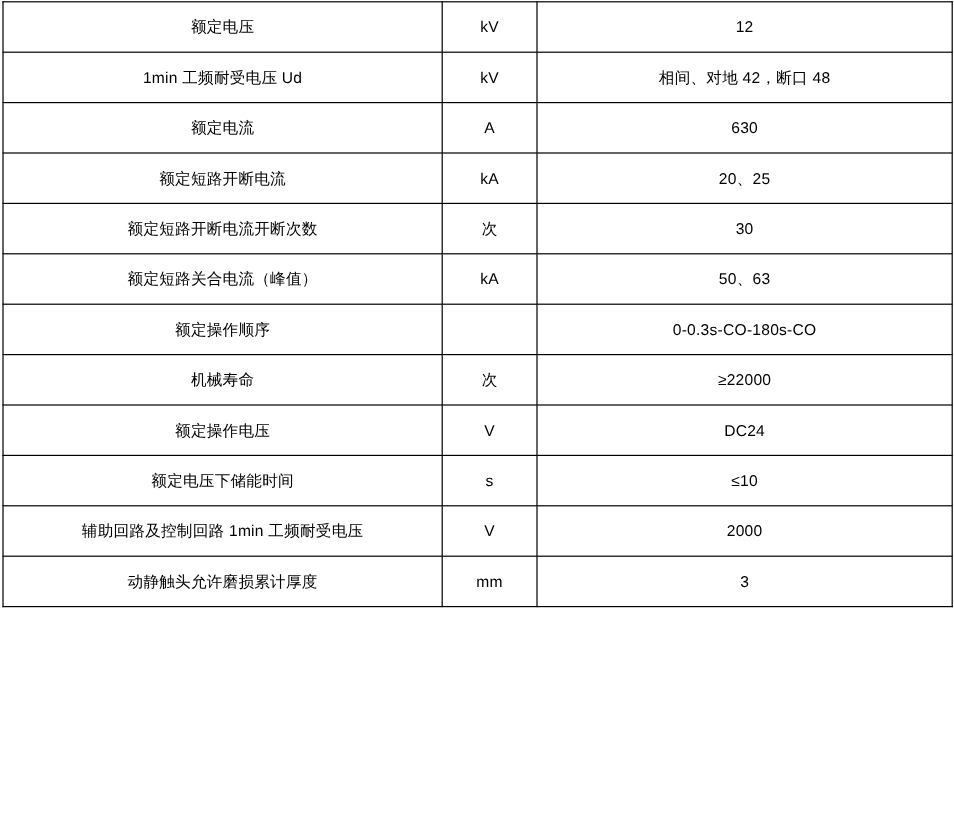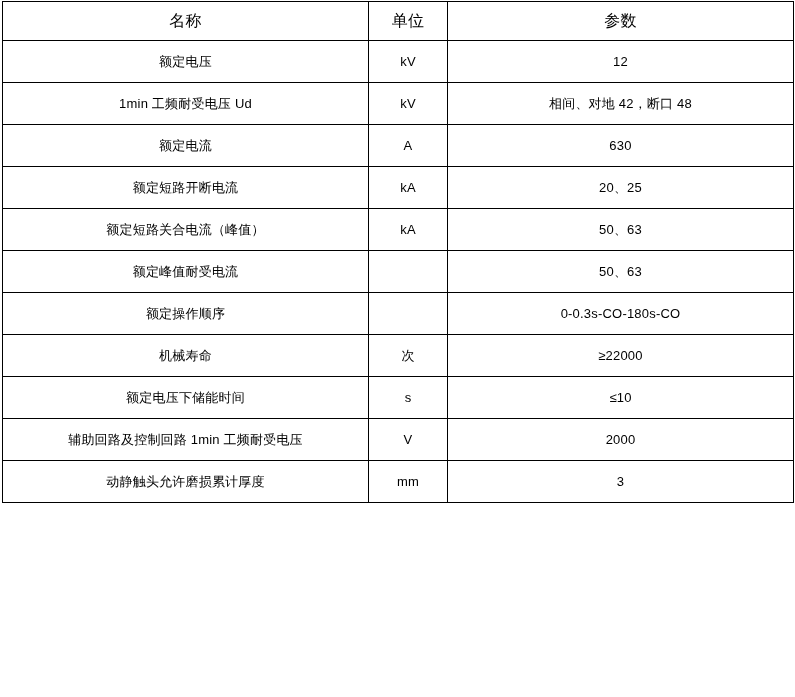--- a/index.html
+++ b/index.html
@@ -57,25 +57,20 @@
 <body>
 
 <div class="sheet">
   <table class="spec-table">
     <colgroup>
       <col class="c-name">
       <col class="c-unit">
       <col class="c-param">
     </colgroup>
     <tbody>
-      <tr class="header-row">
-        <td class="cell-name">名称</td>
-        <td class="cell-unit">单位</td>
-        <td class="cell-param">参数</td>
-      </tr>
 
       <tr>
         <td class="cell-name">额定电压</td>
         <td class="cell-unit">kV</td>
         <td class="cell-param">12</td>
       </tr>
       <tr>
         <td class="cell-name">1min 工频耐受电压 Ud</td>
         <td class="cell-unit">kV</td>
         <td class="cell-param">相间、对地 42，断口 48</td>
@@ -84,38 +79,43 @@
         <td class="cell-name">额定电流</td>
         <td class="cell-unit">A</td>
         <td class="cell-param">630</td>
       </tr>
       <tr>
         <td class="cell-name">额定短路开断电流</td>
         <td class="cell-unit">kA</td>
         <td class="cell-param">20、25</td>
       </tr>
       <tr>
+        <td class="cell-name">额定短路开断电流开断次数</td>
+        <td class="cell-unit">次</td>
+        <td class="cell-param">30</td>
+      </tr>
+      <tr>
         <td class="cell-name">额定短路关合电流（峰值）</td>
         <td class="cell-unit">kA</td>
-        <td class="cell-param">50、63</td>
-      </tr>
-      <tr>
-        <td class="cell-name">额定峰值耐受电流</td>
-        <td class="cell-unit"></td>
         <td class="cell-param">50、63</td>
       </tr>
       <tr>
         <td class="cell-name">额定操作顺序</td>
         <td class="cell-unit"></td>
         <td class="cell-param">0-0.3s-CO-180s-CO</td>
       </tr>
       <tr>
         <td class="cell-name">机械寿命</td>
         <td class="cell-unit">次</td>
         <td class="cell-param">≥22000</td>
+      </tr>
+      <tr>
+        <td class="cell-name">额定操作电压</td>
+        <td class="cell-unit">V</td>
+        <td class="cell-param">DC24</td>
       </tr>
       <tr>
         <td class="cell-name">额定电压下储能时间</td>
         <td class="cell-unit">s</td>
         <td class="cell-param">≤10</td>
       </tr>
       <tr>
         <td class="cell-name">辅助回路及控制回路 1min 工频耐受电压</td>
         <td class="cell-unit">V</td>
         <td class="cell-param">2000</td>

